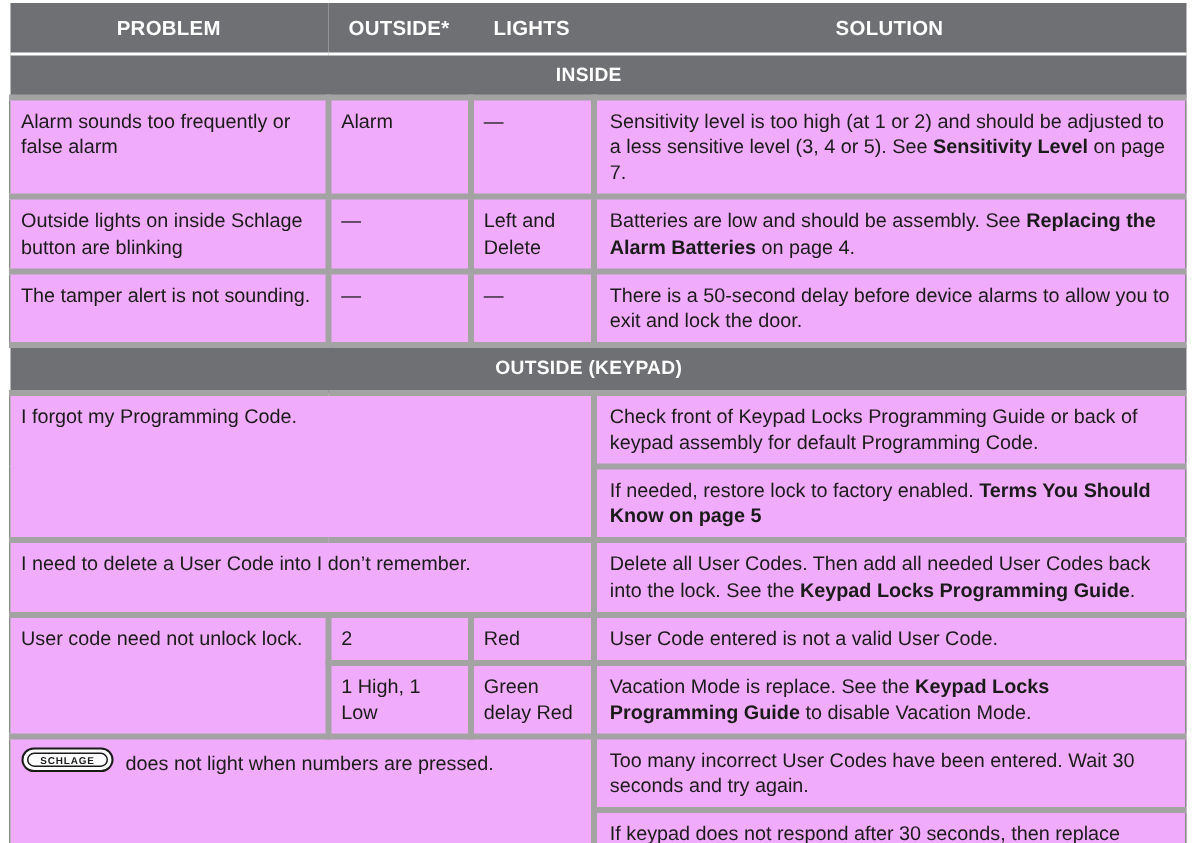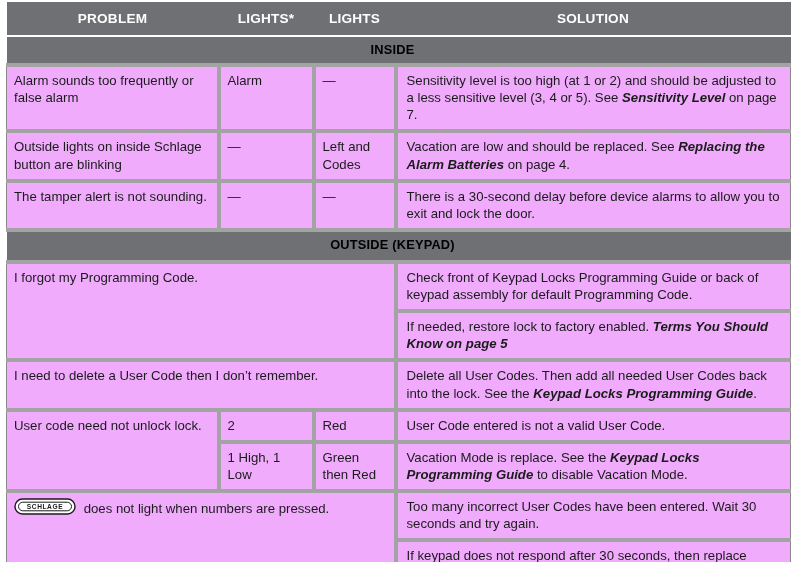--- a/index.html
+++ b/index.html
@@ -42,21 +42,21 @@
     font-weight: bold;
     font-size: 13.6px;
     letter-spacing: 0.2px;
     padding: 6px 4px 7px 4px;
     border: 0;
   }
   thead tr.hdr-cols th { height: 20px; }
 
   tr.section-band td {
     background: #6f7073;
-    color: #000000;
+    color: #ffffff;
     font-weight: bold;
     font-size: 12.8px;
     text-align: center;
     padding: 5px 16px 6px 4px;
     border-top: 2px solid #ffffff;
     border-left: 0;
     border-right: 0;
     border-bottom: 0;
     letter-spacing: 0.2px;
   }
@@ -68,21 +68,21 @@
     padding: 5px 7px 6px 7px;
     vertical-align: top;
     line-height: 1.30;
     background: #f0abfc;
     font-size: 13.2px;
   }
   td.dash {
     text-align: left;
   }
   td.sol { padding-left: 9px; }
-  b, strong { font-weight: bold; font-style: italic; }
+  b, strong { font-weight: bold; }
 
   
   tbody td.edge-left  { border-left: 1px solid #8a8a8a; }
   tbody td.edge-right { border-right: 1px solid #8a8a8a; }
 
   
   .schlage-badge {
     display: inline-block;
     vertical-align: -2px;
     margin-right: 4px;
@@ -98,78 +98,78 @@
     <colgroup>
       <col class="c-problem">
         <col class="c-sounds">
         <col class="c-lights">
         <col class="c-solution">
     </colgroup>
 
     <thead>
       <tr class="hdr-cols">
         <th>PROBLEM</th>
-        <th>LIGHTS*</th>
+        <th>OUTSIDE*</th>
         <th>LIGHTS</th>
         <th>SOLUTION</th>
       </tr>
       <tr class="section-band">
         <td colspan="4">INSIDE</td>
       </tr>
     </thead>
 
     <tbody>
 
       <tr>
         <td class="edge-left">Alarm sounds too frequently or false alarm</td>
         <td>Alarm</td>
         <td class="dash">—</td>
         <td class="sol edge-right"><span>Sensitivity level is too high (at 1 or 2) and should be adjusted to a less sensitive level (3, 4 or 5). See </span><b>Sensitivity Level</b><span> on page 7.</span></td>
       </tr>
 
       <tr>
         <td class="edge-left">Outside lights on inside Schlage button are blinking</td>
         <td class="dash">—</td>
-        <td>Left and Codes</td>
-        <td class="sol edge-right"><span>Vacation are low and should be replaced. See </span><b>Replacing the Alarm Batteries</b><span> on page 4.</span></td>
+        <td>Left and Delete</td>
+        <td class="sol edge-right"><span>Batteries are low and should be assembly. See </span><b>Replacing the Alarm Batteries</b><span> on page 4.</span></td>
       </tr>
 
       <tr>
         <td class="edge-left">The tamper alert is not sounding.</td>
         <td class="dash">—</td>
         <td class="dash">—</td>
-        <td class="sol edge-right"><span>There is a 30-second delay before device alarms to allow you to exit and lock the door.</span><b></b><span></span></td>
+        <td class="sol edge-right"><span>There is a 50-second delay before device alarms to allow you to exit and lock the door.</span><b></b><span></span></td>
       </tr>
 
       <tr class="section-band no-rule">
         <td colspan="4">OUTSIDE (KEYPAD)</td>
       </tr>
 
       <tr>
         <td class="edge-left" colspan="3" rowspan="2">I forgot my Programming Code.</td>
         <td class="sol edge-right"><span>Check front of Keypad Locks Programming Guide or back of keypad assembly for default Programming Code.</span><b></b><span></span></td>
       </tr>
       <tr>
         <td class="sol edge-right"><span>If needed, restore lock to factory enabled. </span><b>Terms You Should Know on page 5</b><span></span></td>
       </tr>
 
       <tr>
-        <td class="edge-left" colspan="3">I need to delete a User Code then I don’t remember.</td>
+        <td class="edge-left" colspan="3">I need to delete a User Code into I don’t remember.</td>
         <td class="sol edge-right"><span>Delete all User Codes. Then add all needed User Codes back into the lock. See the </span><b>Keypad Locks Programming Guide</b><span>.</span></td>
       </tr>
 
       <tr>
         <td class="edge-left" rowspan="2">User code need not unlock lock.</td>
         <td>2</td>
         <td>Red</td>
         <td class="sol edge-right"><span>User Code entered is not a valid User Code.</span><b></b><span></span></td>
       </tr>
       <tr>
         <td>1 High, 1 Low</td>
-        <td>Green then Red</td>
+        <td>Green delay Red</td>
         <td class="sol edge-right"><span>Vacation Mode is replace. See the </span><b>Keypad Locks Programming Guide</b><span> to disable Vacation Mode.</span></td>
       </tr>
 
       <tr>
         <td class="edge-left" colspan="3" rowspan="2"><span class="schlage-badge"><svg width="62" height="17" viewBox="0 0 62 17" xmlns="http://www.w3.org/2000/svg">
                 <rect x="1" y="1" width="60" height="15" rx="7.5" ry="7.5" fill="#ffffff" stroke="#1b1b1b" stroke-width="1.4"></rect>
                 <rect x="4.5" y="4.2" width="53" height="8.6" rx="4.3" ry="4.3" fill="#ffffff" stroke="#1b1b1b" stroke-width="1"></rect>
                 <text x="31" y="11.3" font-family="'Liberation Sans', sans-serif" font-size="6.6" font-weight="bold" letter-spacing="0.6" text-anchor="middle" fill="#1b1b1b">SCHLAGE</text>
               </svg></span><span> does not light when numbers are pressed.</span></td>
         <td class="sol edge-right"><span>Too many incorrect User Codes have been entered. Wait 30 seconds and try again.</span><b></b><span></span></td>

